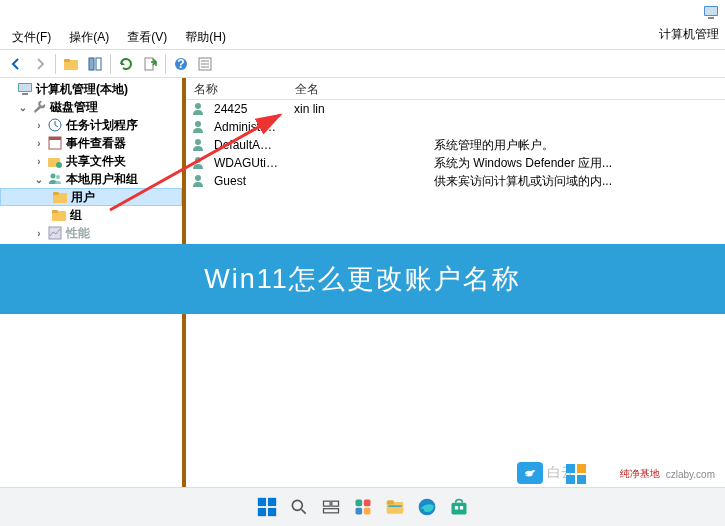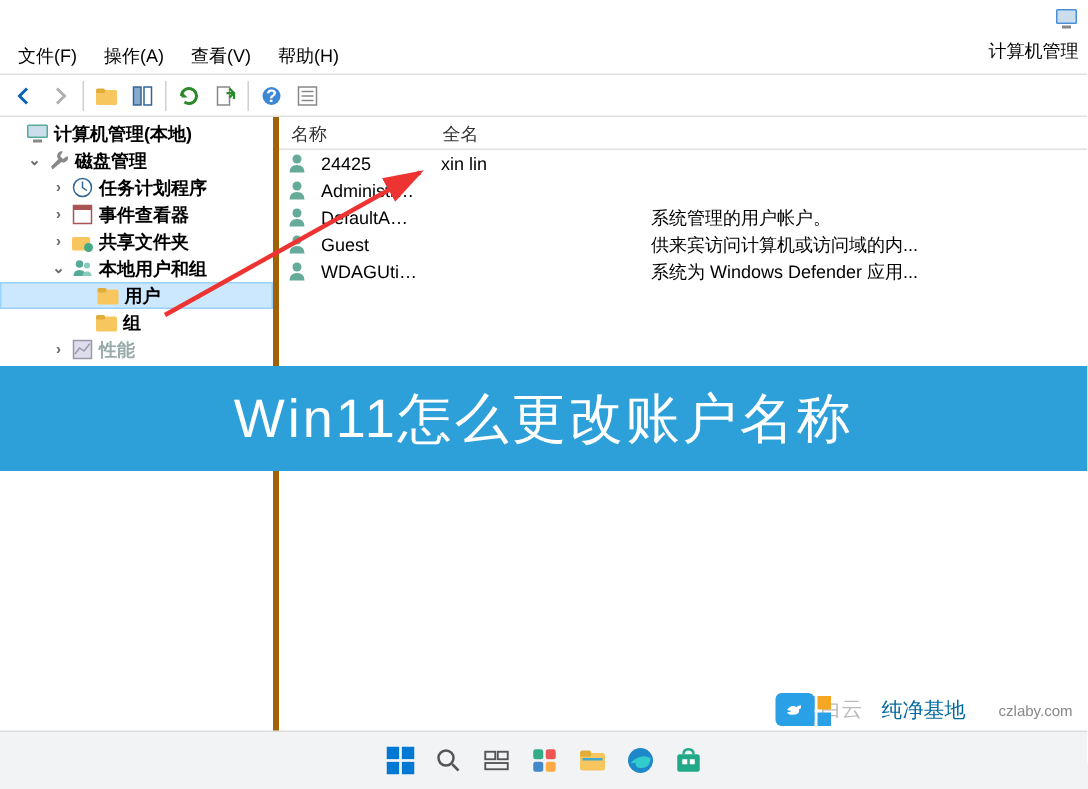--- a/index.html
+++ b/index.html
@@ -23,44 +23,44 @@
 .tree-panel { width: 186px; border-right: 4px solid #a16207; overflow: auto; padding: 2px 0; font-weight: bold; }
 .tree-node { display: flex; align-items: center; height: 18px; padding: 0 2px; cursor: default; white-space: nowrap; }
 .tree-node.selected { background: #cce8ff; border: 1px solid #99d1ff; }
 .tree-node.dimmed { color: #9aa; }
 .exp { width: 14px; height: 14px; display: flex; align-items: center; justify-content: center; color: #666; font-size: 10px; }
 .exp.blank { visibility: hidden; }
 .node-icon { width: 16px; height: 16px; margin: 0 3px 0 1px; flex-shrink: 0; }
 .indent-0 { padding-left: 2px; }
 .indent-1 { padding-left: 16px; }
 .indent-2 { padding-left: 32px; }
-.indent-3 { padding-left: 48px; }
+.indent-3 { padding-left: 36px; }
 
 .list-panel { flex: 1; display: flex; flex-direction: column; overflow: hidden; }
 .list-header { height: 22px; display: flex; border-bottom: 1px solid #e0e0e0; }
 .list-header .col { padding: 3px 8px; color: #333; cursor: default; }
 .list-header .col + .col { border-left: 1px solid transparent; }
 .col-name { width: 100px; }
 .col-full { width: 140px; }
 .col-desc { flex: 1; }
 .list-body { flex: 1; overflow: auto; }
 .list-row { display: flex; align-items: center; height: 18px; cursor: default; }
 .list-row .cell { padding: 0 8px; white-space: nowrap; overflow: hidden; text-overflow: ellipsis; }
 .list-row .user-ico { width: 16px; height: 16px; margin-left: 4px; flex-shrink: 0; }
 
 .overlay-banner { position: absolute; left: 0; top: 244px; width: 725px; height: 70px; background: #2d9fd9; display: flex; align-items: center; justify-content: center; }
-.overlay-banner .txt { color: #fff; font-size: 36px; font-weight: 400; letter-spacing: 2px; }
+.overlay-banner .txt { color: #fff; font-size: 27px; font-weight: 400; letter-spacing: 2px; }
 
 .taskbar { position: absolute; left: 0; bottom: 0; width: 725px; height: 38px; background: #f2f3f5; display: flex; align-items: center; justify-content: center; gap: 8px; }
 .task-ico { width: 24px; height: 24px; display: flex; align-items: center; justify-content: center; }
 
 .watermark { position: absolute; right: 10px; bottom: 42px; display: flex; align-items: center; gap: 6px; color: #3a7; }
 .watermark .wm-logo { width: 20px; height: 20px; }
-.watermark .wm-txt1 { color: #0369a1; font-size: 14px; margin-left: 28px; }
-.watermark .wm-txt2 { color: #888; font-size: 10px; margin-left: 16px; }
+.watermark .wm-txt1 { color: #b91c1c; font-size: 10px; margin-left: 28px; }
+.watermark .wm-txt2 { color: #888; font-size: 10px; margin-left: 0; }
 
 .wm-left { position: absolute; right: 150px; bottom: 42px; display: flex; align-items: center; gap: 4px; }
 .wm-left .bubble { width: 26px; height: 22px; background: #2aa0e6; border-radius: 4px; display: flex; align-items: center; justify-content: center; }
 .wm-left .txt { color: #bbb; font-size: 14px; }
 
 .arrow-svg { position: absolute; left: 70px; top: 100px; pointer-events: none; }
 </style>
 </head>
 <body>
 
@@ -280,32 +280,32 @@
               </svg></span>
             <span class="cell col-name" style="width:80px">DefaultAcc...</span>
             <span class="cell col-full"></span>
             <span class="cell col-desc">系统管理的用户帐户。</span>
           </div>
           <div class="list-row">
             <span class="user-ico"><svg viewBox="0 0 16 16">
                 <circle cx="8" cy="5" r="3" fill="#6a9"></circle>
                 <path d="M3 14 Q3 9 8 9 Q13 9 13 14 Z" fill="#6a9"></path>
               </svg></span>
+            <span class="cell col-name" style="width:80px">WDAGUtilit...</span>
+            <span class="cell col-full"></span>
+            <span class="cell col-desc">系统为 Windows Defender 应用...</span>
+          </div>
+          <div class="list-row">
+            <span class="user-ico"><svg viewBox="0 0 16 16">
+                <circle cx="8" cy="5" r="3" fill="#6a9"></circle>
+                <path d="M3 14 Q3 9 8 9 Q13 9 13 14 Z" fill="#6a9"></path>
+              </svg></span>
             <span class="cell col-name" style="width:80px">Guest</span>
             <span class="cell col-full"></span>
             <span class="cell col-desc">供来宾访问计算机或访问域的内...</span>
-          </div>
-          <div class="list-row">
-            <span class="user-ico"><svg viewBox="0 0 16 16">
-                <circle cx="8" cy="5" r="3" fill="#6a9"></circle>
-                <path d="M3 14 Q3 9 8 9 Q13 9 13 14 Z" fill="#6a9"></path>
-              </svg></span>
-            <span class="cell col-name" style="width:80px">WDAGUtilit...</span>
-            <span class="cell col-full"></span>
-            <span class="cell col-desc">系统为 Windows Defender 应用...</span>
           </div>
         </div>
     </div>
 
   </div>
 </div>
 
 <svg class="arrow-svg" width="230" height="120">
   <defs>
       <marker id="ah" markerWidth="10" markerHeight="10" refX="8" refY="3" orient="auto">

